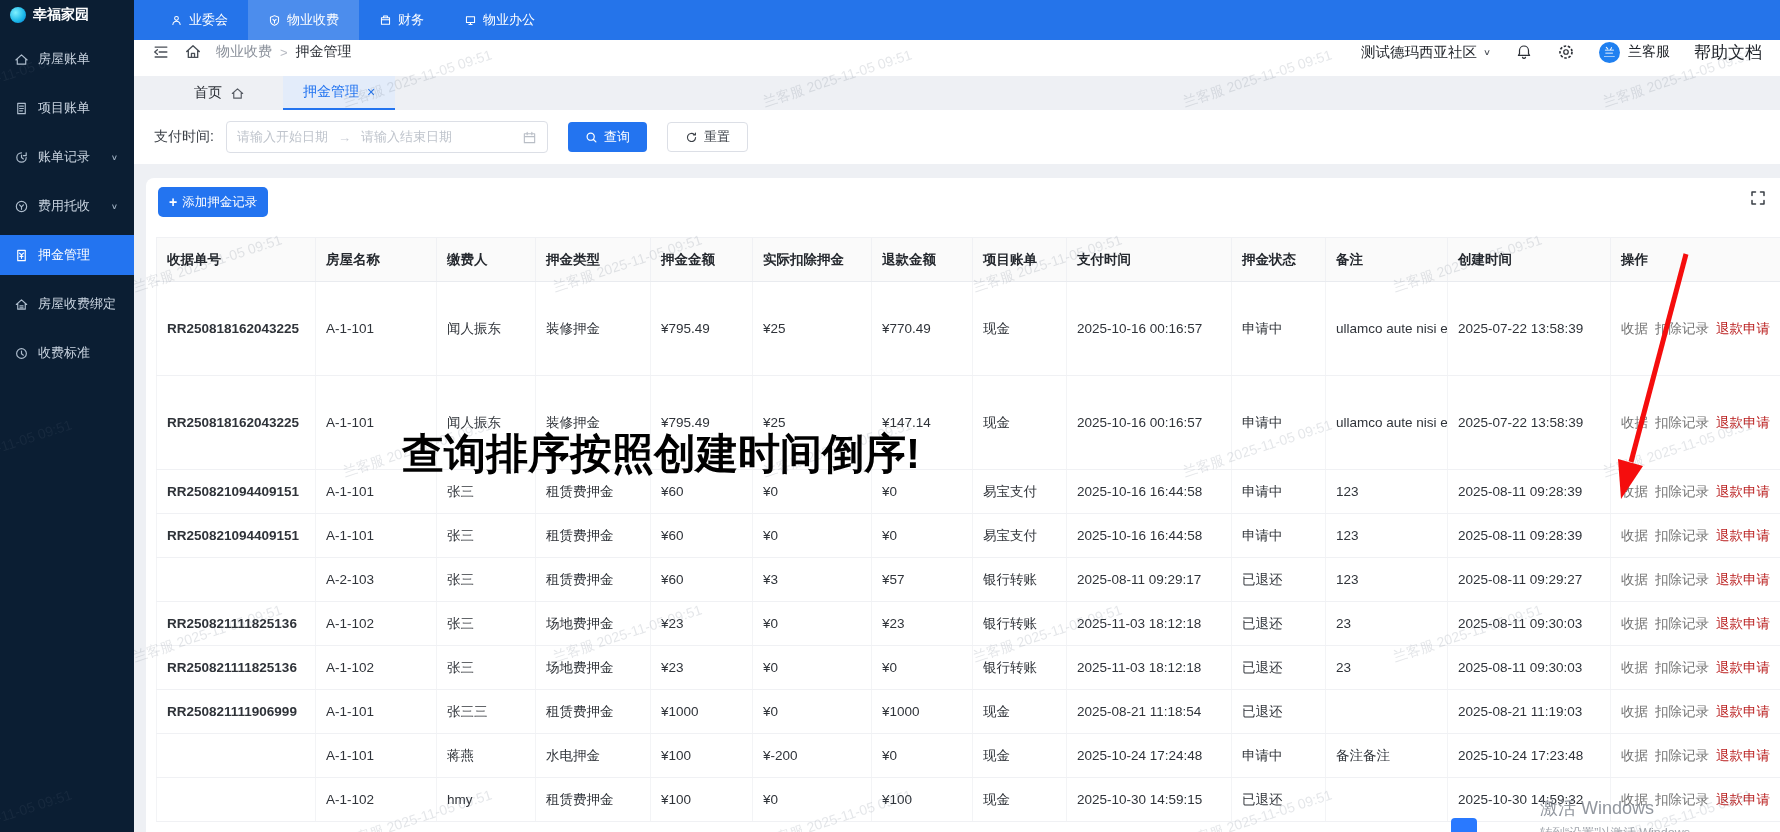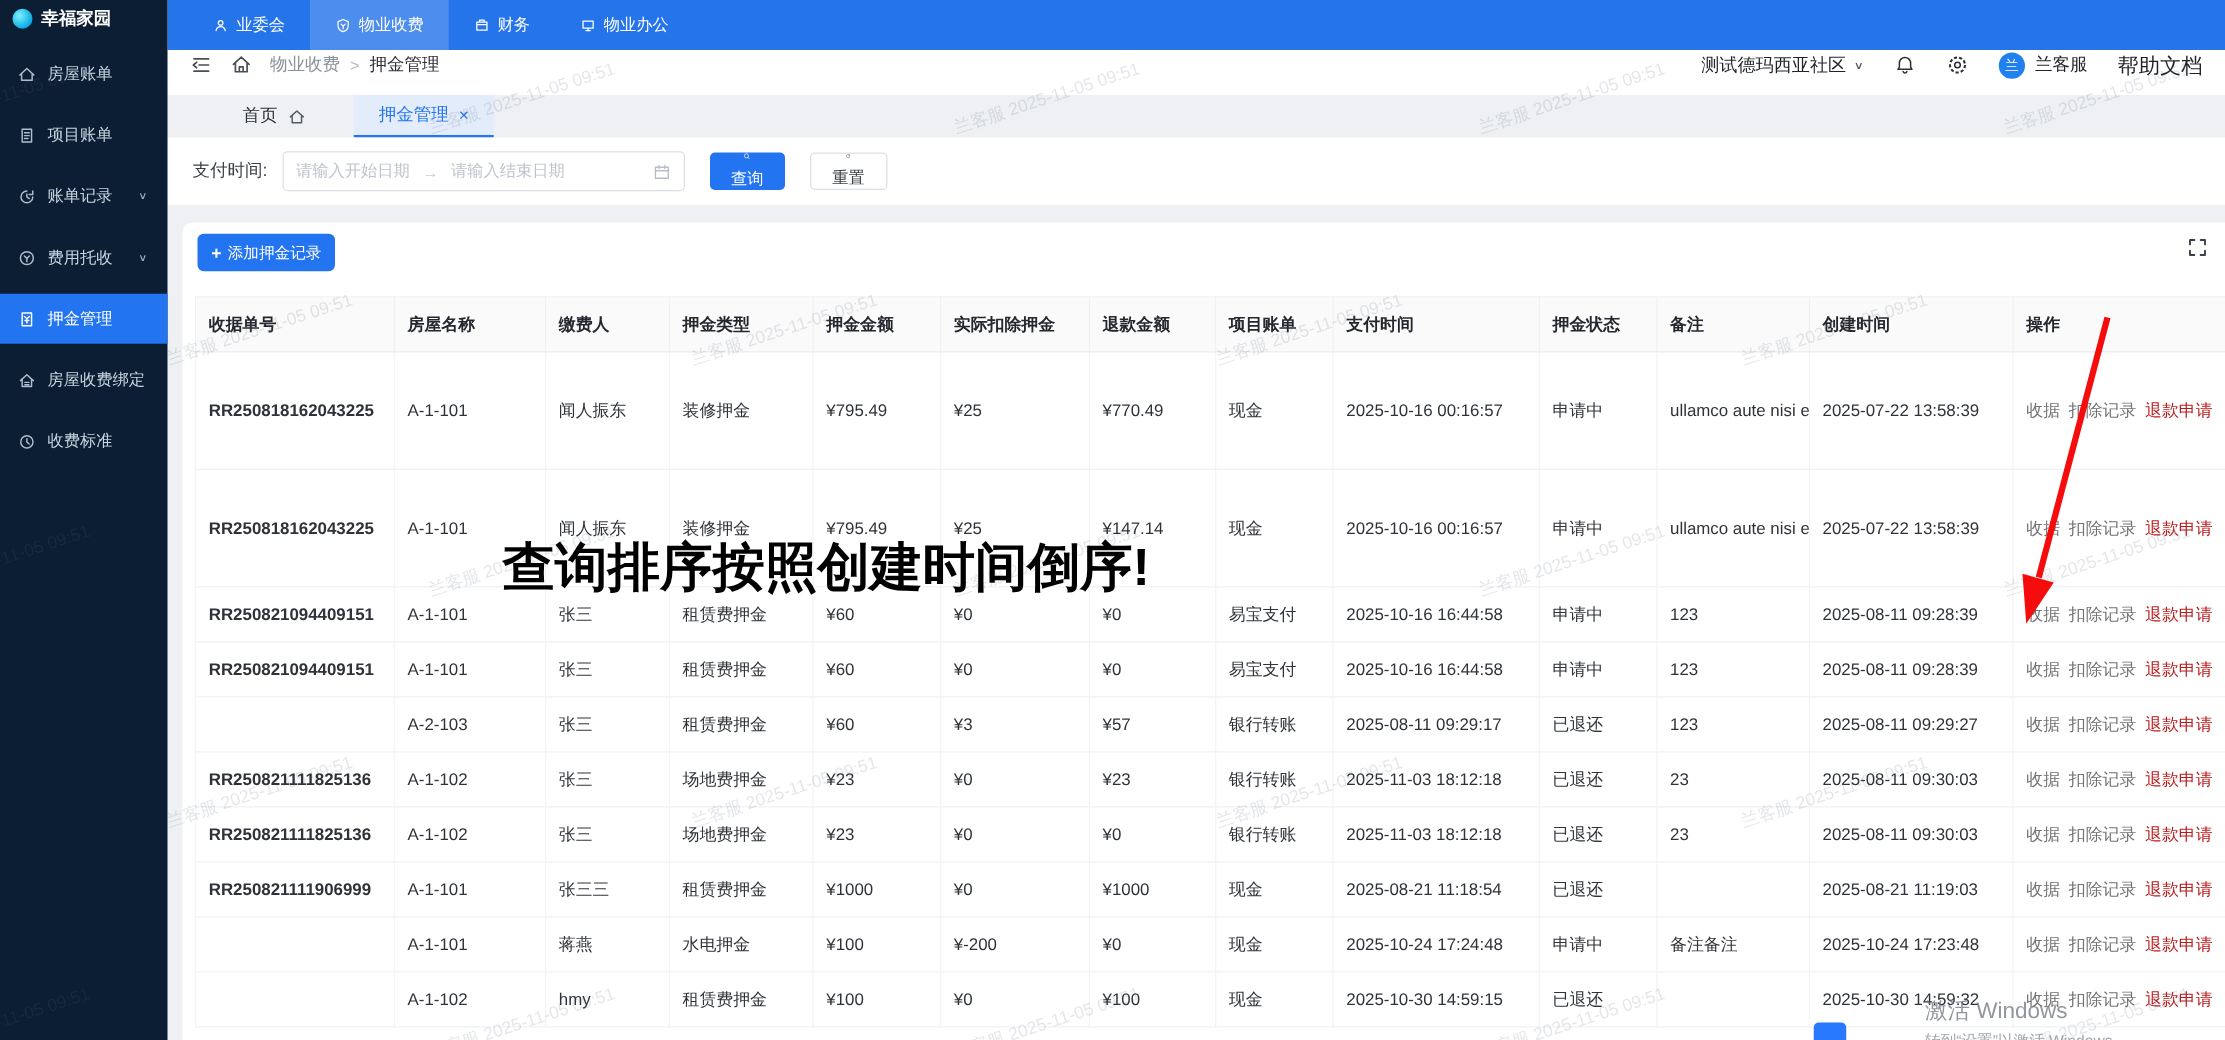--- a/index.html
+++ b/index.html
@@ -49,21 +49,21 @@
 
   
   .filter{position:absolute;left:134px;top:110px;right:0;height:54px;background:#fff;display:flex;align-items:center;
           padding-left:20px;z-index:10;}
   .flabel{font-size:14px;color:#3a3f46;margin-right:12px;}
   .date-range{width:300px;height:30px;border:1px solid #dcdfe6;border-radius:4px;display:flex;align-items:center;
               padding:0 10px;gap:10px;font-size:13px;color:#bfc4cc;background:#fff;cursor:text;}
   .date-range .sep{color:#c8ccd4;}
   .date-range .cal{margin-left:auto;color:#b9bec6;}
   .btn{height:30px;border-radius:4px;display:inline-flex;align-items:center;gap:6px;font-size:13px;padding:0 17px;
-       cursor:pointer;border:none;flex-direction:column;}
+       cursor:pointer;border:none;}
   .btn-primary{background:#2374f0;color:#fff;margin-left:20px;}
   .btn-plain{background:#fff;border:1px solid #dcdfe6;color:#3a3f46;margin-left:20px;}
 
   
   .card{position:absolute;left:146px;top:178px;width:1680px;height:700px;background:#fff;border-radius:8px;z-index:5;}
   .add-btn{position:absolute;left:12px;top:9px;height:30px;padding:0 11px;background:#2374f0;color:#fff;border:none;
            border-radius:5px;font-size:12.5px;display:flex;align-items:center;gap:5px;cursor:pointer;}
   .add-btn .plus{font-size:14px;font-weight:bold;}
   .fullscreen{position:absolute;left:1604px;top:12px;width:16px;height:16px;color:#3a3f46;cursor:pointer;}
   .grid-wrap{position:absolute;left:10px;top:59px;}

